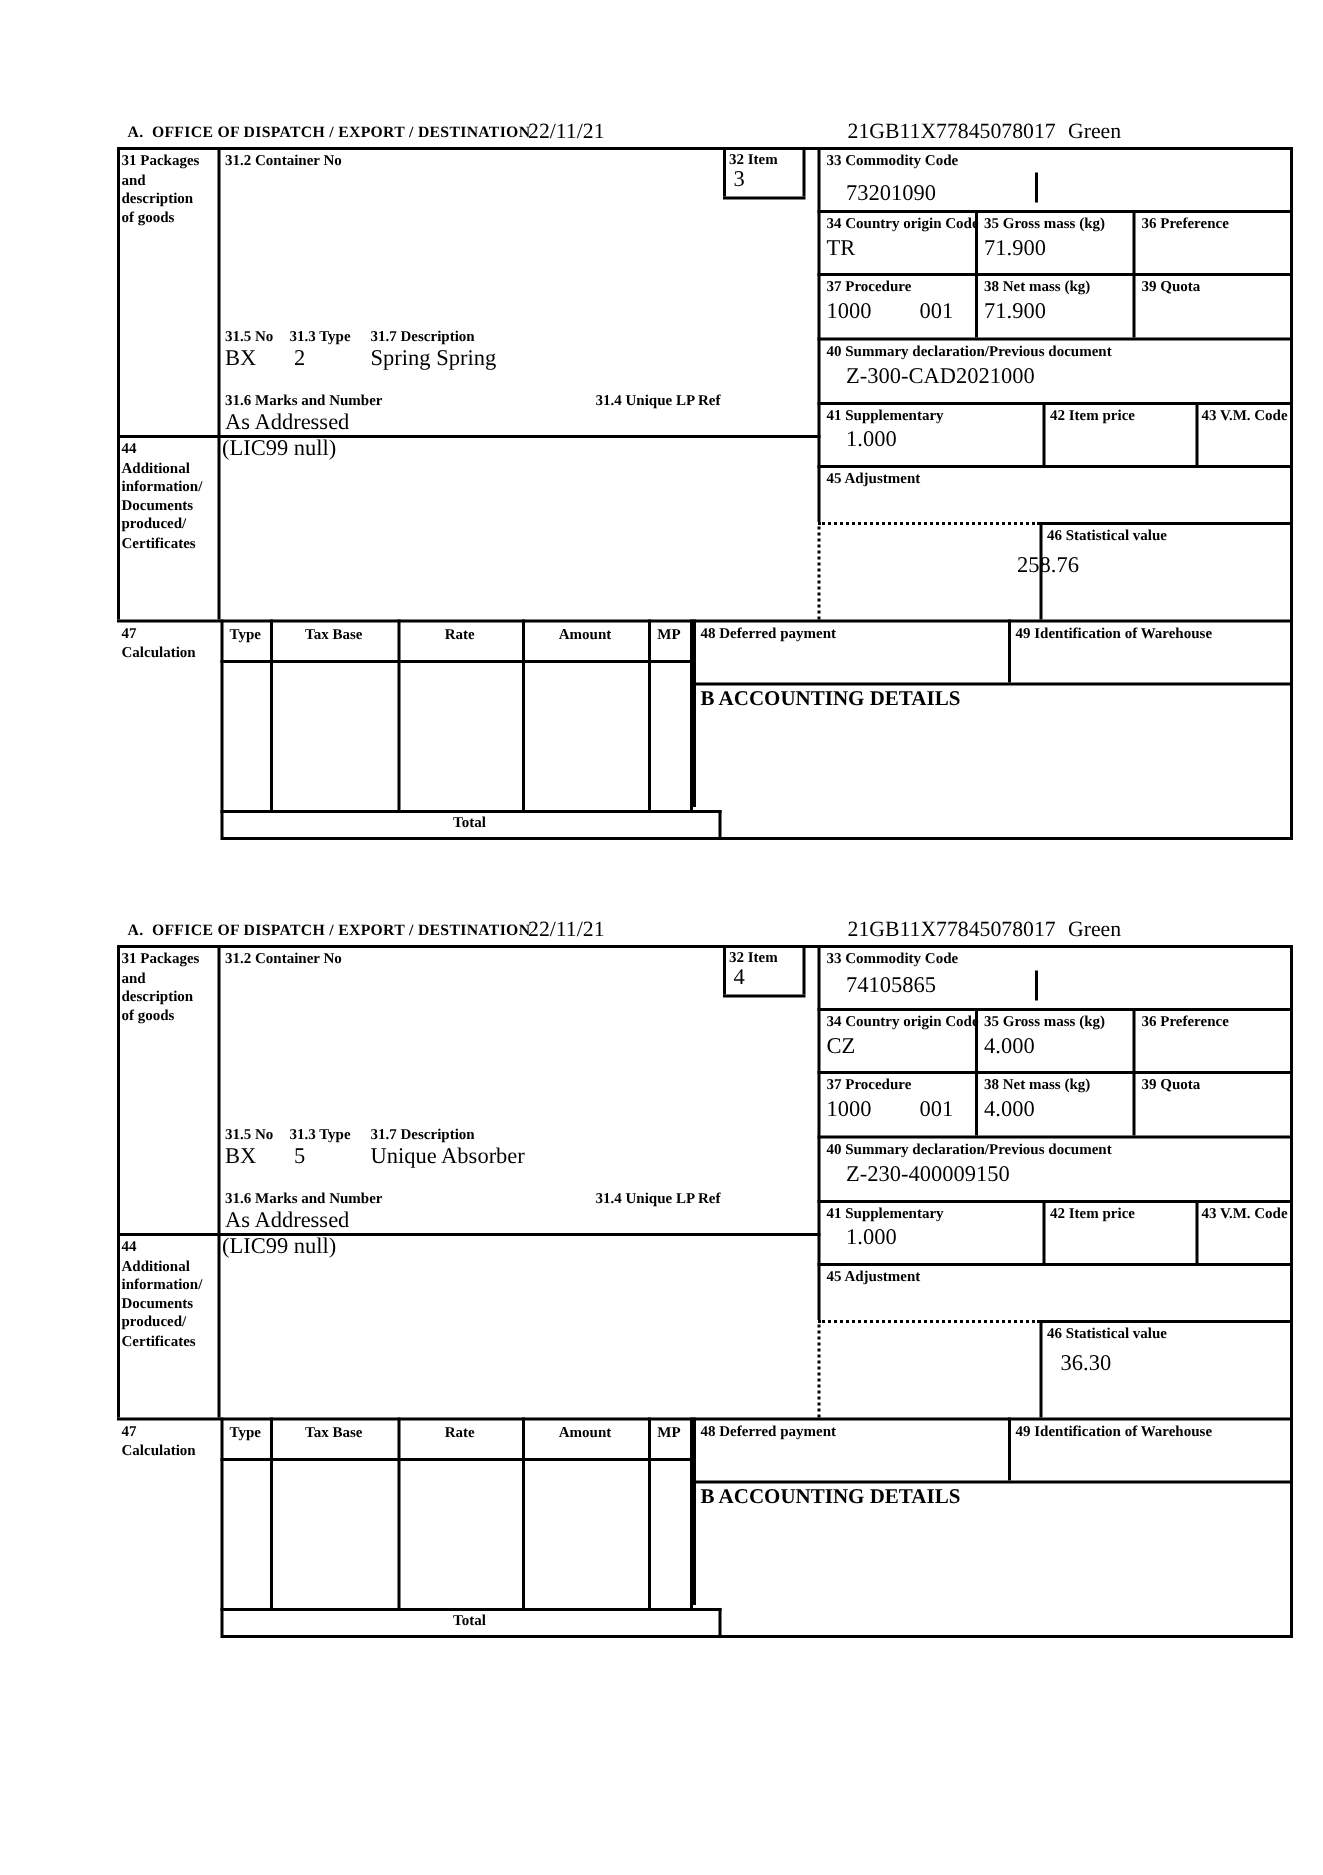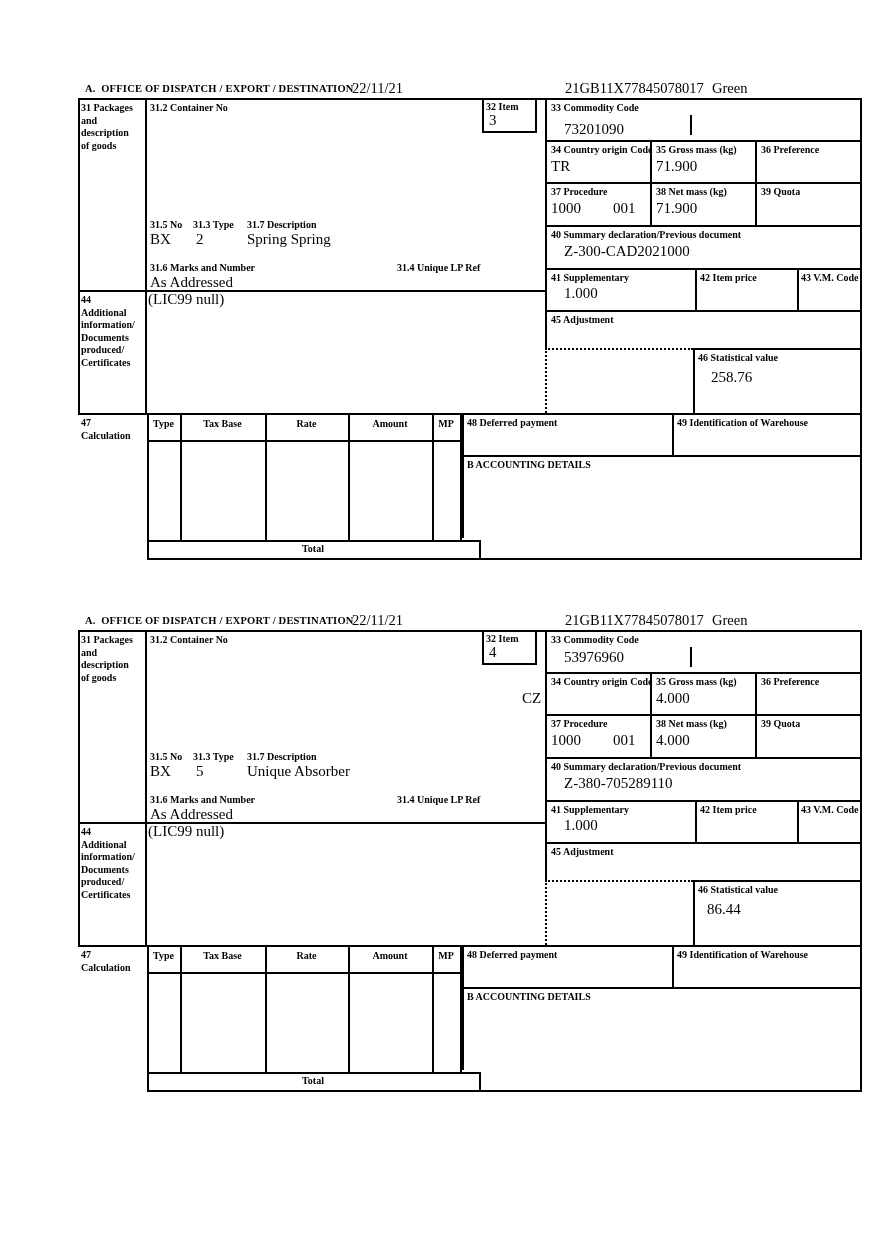--- a/index.html
+++ b/index.html
@@ -10,21 +10,21 @@
   .v{width:2px;}
   .h{height:2px;}
   .dv{position:absolute;width:0;border-left:2px dotted #000;}
   .dh{position:absolute;height:0;border-top:2px dotted #000;}
   .lbl{position:absolute;font-weight:bold;font-size:10px;line-height:12.5px;}
   .pre{white-space:pre-line;}
   .val{position:absolute;font-size:15px;line-height:17px;white-space:pre;}
   .hdrA{position:absolute;font-weight:bold;font-size:10.5px;white-space:pre;letter-spacing:.2px;}
   .hv{position:absolute;font-size:14.5px;}
   .cc{text-align:center;}
-  .acct{position:absolute;font-weight:bold;font-size:10px;}
+  .acct{position:absolute;font-weight:bold;font-size:14px;}
 </style>
 </head>
 <body>
 
 <div class="sec" style="top:78px">
 
   <i class="v" style="left:78px;top:20px;height:315px"></i>
   <i class="v" style="left:145px;top:20px;height:315px"></i>
   <i class="v" style="left:482px;top:20px;height:33px"></i>
   <i class="v" style="left:535px;top:20px;height:33px"></i>
@@ -108,21 +108,21 @@
   <div class="val" style="left:656px;top:122px">71.900</div>
   <div class="lbl" style="left:761px;top:108px">39 Quota</div>
   <div class="lbl" style="left:551px;top:151px">40 Summary declaration/Previous document</div>
   <div class="val" style="left:564px;top:165px">Z-300-CAD2021000</div>
   <div class="lbl" style="left:551px;top:194px">41 Supplementary</div>
   <div class="val" style="left:564px;top:207px">1.000</div>
   <div class="lbl" style="left:700px;top:194px">42 Item price</div>
   <div class="lbl" style="left:801px;top:194px">43 V.M. Code</div>
   <div class="lbl" style="left:551px;top:236px">45 Adjustment</div>
   <div class="lbl" style="left:698px;top:274px">46 Statistical value</div>
-  <div class="val" style="left:711px;top:291px">258.76</div>
+  <div class="val" style="left:678px;top:291px">258.76</div>
 
   <div class="lbl cc" style="left:147px;top:340px;width:33px">Type</div>
   <div class="lbl cc" style="left:180px;top:340px;width:85px">Tax Base</div>
   <div class="lbl cc" style="left:265px;top:340px;width:83px">Rate</div>
   <div class="lbl cc" style="left:348px;top:340px;width:84px">Amount</div>
   <div class="lbl cc" style="left:432px;top:340px;width:28px">MP</div>
   <div class="lbl cc" style="left:147px;top:465px;width:332px">Total</div>
   <div class="lbl" style="left:467px;top:339px">48 Deferred payment</div>
   <div class="lbl" style="left:677px;top:339px">49 Identification of Warehouse</div>
   <div class="acct" style="left:467px;top:381px">B ACCOUNTING DETAILS</div>
@@ -194,41 +194,41 @@
   <div class="lbl" style="left:247px;top:141px">31.7 Description</div>
   <div class="val" style="left:150px;top:153px">BX</div>
   <div class="val" style="left:196px;top:153px">5</div>
   <div class="val" style="left:247px;top:153px">Unique Absorber</div>
   <div class="lbl" style="left:150px;top:184px">31.6 Marks and Number</div>
   <div class="lbl" style="left:397px;top:184px">31.4 Unique LP Ref</div>
   <div class="val" style="left:150px;top:196px">As Addressed</div>
   <div class="val" style="left:148px;top:213px">(LIC99 null)</div>
 
   <div class="lbl" style="left:551px;top:24px">33 Commodity Code</div>
-  <div class="val" style="left:564px;top:39px">53976960</div>
+  <div class="val" style="left:564px;top:39px">74105865</div>
   <div class="lbl" style="left:551px;top:66px">34 Country origin Code</div>
-  <div class="val" style="left:522px;top:80px">CZ</div>
+  <div class="val" style="left:551px;top:80px">CZ</div>
   <div class="lbl" style="left:656px;top:66px">35 Gross mass (kg)</div>
   <div class="val" style="left:656px;top:80px">4.000</div>
   <div class="lbl" style="left:761px;top:66px">36 Preference</div>
   <div class="lbl" style="left:551px;top:108px">37 Procedure</div>
   <div class="val" style="left:551px;top:122px">1000</div>
   <div class="val" style="left:613px;top:122px">001</div>
   <div class="lbl" style="left:656px;top:108px">38 Net mass (kg)</div>
   <div class="val" style="left:656px;top:122px">4.000</div>
   <div class="lbl" style="left:761px;top:108px">39 Quota</div>
   <div class="lbl" style="left:551px;top:151px">40 Summary declaration/Previous document</div>
-  <div class="val" style="left:564px;top:165px">Z-380-705289110</div>
+  <div class="val" style="left:564px;top:165px">Z-230-400009150</div>
   <div class="lbl" style="left:551px;top:194px">41 Supplementary</div>
   <div class="val" style="left:564px;top:207px">1.000</div>
   <div class="lbl" style="left:700px;top:194px">42 Item price</div>
   <div class="lbl" style="left:801px;top:194px">43 V.M. Code</div>
   <div class="lbl" style="left:551px;top:236px">45 Adjustment</div>
   <div class="lbl" style="left:698px;top:274px">46 Statistical value</div>
-  <div class="val" style="left:707px;top:291px">86.44</div>
+  <div class="val" style="left:707px;top:291px">36.30</div>
 
   <div class="lbl cc" style="left:147px;top:340px;width:33px">Type</div>
   <div class="lbl cc" style="left:180px;top:340px;width:85px">Tax Base</div>
   <div class="lbl cc" style="left:265px;top:340px;width:83px">Rate</div>
   <div class="lbl cc" style="left:348px;top:340px;width:84px">Amount</div>
   <div class="lbl cc" style="left:432px;top:340px;width:28px">MP</div>
   <div class="lbl cc" style="left:147px;top:465px;width:332px">Total</div>
   <div class="lbl" style="left:467px;top:339px">48 Deferred payment</div>
   <div class="lbl" style="left:677px;top:339px">49 Identification of Warehouse</div>
   <div class="acct" style="left:467px;top:381px">B ACCOUNTING DETAILS</div>

